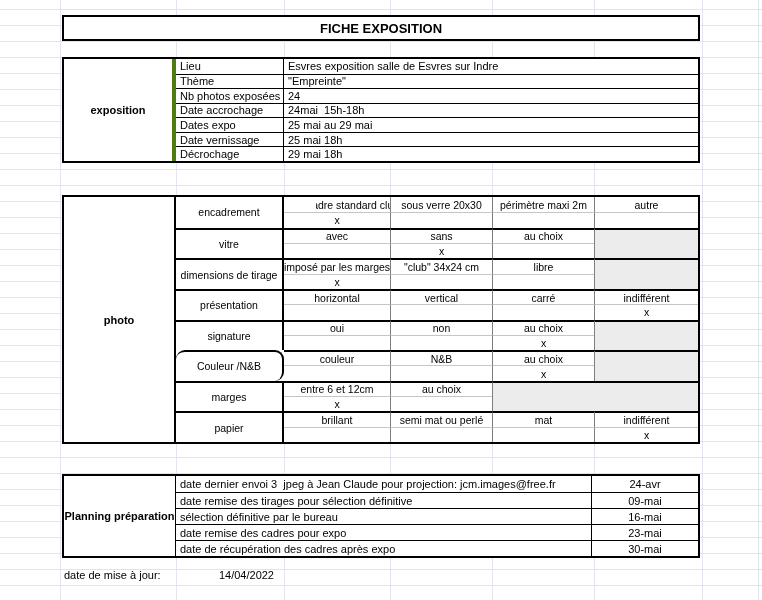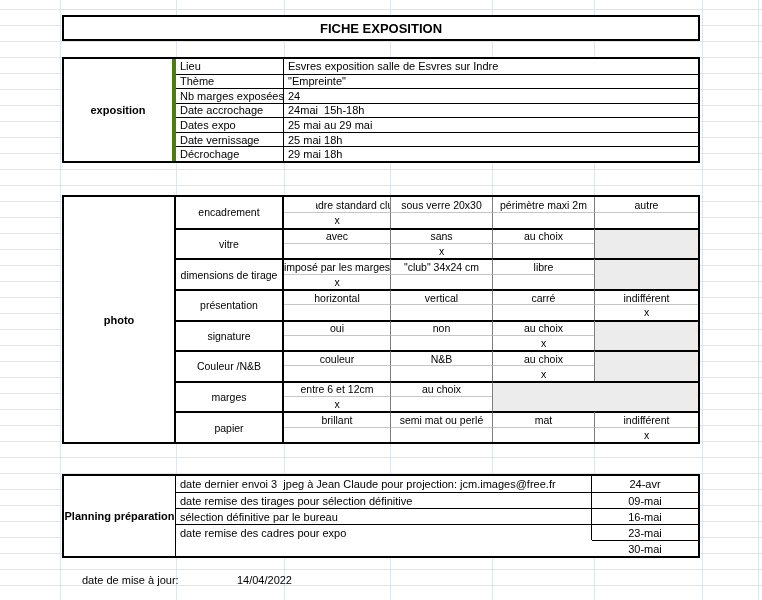--- a/index.html
+++ b/index.html
@@ -34,21 +34,21 @@
   .lbl  { border-right:1px solid #000; }
   .bt   { border-top:1px solid #000; }
   .attr { display:flex; align-items:center; justify-content:center; text-align:center; border-right:2px solid #000; box-sizing:border-box; font-size:10.5px; }
   .opt  { display:flex; align-items:center; justify-content:center; text-align:center; box-sizing:border-box; font-size:10.5px; white-space:pre; overflow:hidden; }
   .vdiv { border-left:1px solid #7e7e7e; }
   .gsep { border-top:2px solid #000; }
   .xdiv { border-top:1px solid #c6c6c6; }
   .gray { background:var(--gray,#ececec); box-sizing:border-box; }
   .plan .task { border-right:1px solid #000; }
   .plan .date { justify-content:center; padding:0; }
-  .footer-row { position:absolute; left:78px; top:569px; width:638px; height:17px; display:flex; z-index:2; align-items:flex-end; }
+  .footer-row { position:absolute; left:60px; top:569px; width:638px; height:17px; display:flex; z-index:2; align-items:flex-start; }
   .footer-row .flabel { width:110px; padding-left:4px; white-space:pre; }
   .footer-row .fvalue { width:104px; text-align:right; padding-right:4px; box-sizing:border-box; }
 </style>
 </head>
 <body>
 
 <div class="sheet">
   <div class="hlines"></div>
   <div id="vlines">
       <div class="vline" style="left: 60px;"></div>
@@ -64,21 +64,21 @@
   <div class="tbl title-box">
     <span>FICHE EXPOSITION</span>
   </div>
 
   <div class="tbl exp" id="exp-table">
     <div class="sec-label">exposition</div>
   <div class="cell lbl" style="grid-area: 1 / 2;">Lieu</div>
       <div class="cell" style="grid-area: 1 / 3;">Esvres exposition salle de Esvres sur Indre</div>
       <div class="cell lbl bt" style="grid-area: 2 / 2;">Thème</div>
       <div class="cell bt" style="grid-area: 2 / 3;">"Empreinte"</div>
-      <div class="cell lbl bt" style="grid-area: 3 / 2;">Nb marges exposées</div>
+      <div class="cell lbl bt" style="grid-area: 3 / 2;">Nb photos exposées</div>
       <div class="cell bt" style="grid-area: 3 / 3;">24</div>
       <div class="cell lbl bt" style="grid-area: 4 / 2;">Date accrochage</div>
       <div class="cell bt" style="grid-area: 4 / 3;">24mai  15h-18h</div>
       <div class="cell lbl bt" style="grid-area: 5 / 2;">Dates expo</div>
       <div class="cell bt" style="grid-area: 5 / 3;">25 mai au 29 mai</div>
       <div class="cell lbl bt" style="grid-area: 6 / 2;">Date vernissage</div>
       <div class="cell bt" style="grid-area: 6 / 3;">25 mai 18h</div>
       <div class="cell lbl bt" style="grid-area: 7 / 2;">Décrochage</div>
       <div class="cell bt" style="grid-area: 7 / 3;">29 mai 18h</div>
     </div>
@@ -120,21 +120,21 @@
       <div class="opt vdiv gsep" style="grid-area: 7 / 6;">indifférent</div>
       <div class="opt xdiv vdiv" style="grid-area: 8 / 6;">x</div>
       <div class="attr gsep" style="grid-area: 9 / 2 / span 2;">signature</div>
       <div class="opt gsep" style="grid-area: 9 / 3;">oui</div>
       <div class="opt xdiv" style="grid-area: 10 / 3;"></div>
       <div class="opt vdiv gsep" style="grid-area: 9 / 4;">non</div>
       <div class="opt xdiv vdiv" style="grid-area: 10 / 4;"></div>
       <div class="opt vdiv gsep" style="grid-area: 9 / 5;">au choix</div>
       <div class="opt xdiv vdiv" style="grid-area: 10 / 5;">x</div>
       <div class="gray vdiv gsep" style="grid-area: 9 / 6 / span 2 / span 1;"></div>
-      <div class="attr gsep" style="grid-area: 11 / 2 / span 2;">Couleur /N&amp;B</div>
+      <div class="attr gsep" style="grid-area: 11 / 2 / span 2; border-radius: 9px;">Couleur /N&amp;B</div>
       <div class="opt gsep" style="grid-area: 11 / 3;">couleur</div>
       <div class="opt xdiv" style="grid-area: 12 / 3;"></div>
       <div class="opt vdiv gsep" style="grid-area: 11 / 4;">N&amp;B</div>
       <div class="opt xdiv vdiv" style="grid-area: 12 / 4;"></div>
       <div class="opt vdiv gsep" style="grid-area: 11 / 5;">au choix</div>
       <div class="opt xdiv vdiv" style="grid-area: 12 / 5;">x</div>
       <div class="gray vdiv gsep" style="grid-area: 11 / 6 / span 2 / span 1;"></div>
       <div class="attr gsep" style="grid-area: 13 / 2 / span 2;">marges</div>
       <div class="opt gsep" style="grid-area: 13 / 3;">entre 6 et 12cm</div>
       <div class="opt xdiv" style="grid-area: 14 / 3;">x</div>
@@ -155,20 +155,21 @@
   <div class="tbl plan" id="plan-table">
     <div class="sec-label">Planning préparation</div>
   <div class="cell task" style="grid-area: 1 / 2;">date dernier envoi 3  jpeg à Jean Claude pour projection: jcm.images@free.fr</div>
       <div class="cell date" style="grid-area: 1 / 3;">24-avr</div>
       <div class="cell task bt" style="grid-area: 2 / 2;">date remise des tirages pour sélection définitive</div>
       <div class="cell date bt" style="grid-area: 2 / 3;">09-mai</div>
       <div class="cell task bt" style="grid-area: 3 / 2;">sélection définitive par le bureau</div>
       <div class="cell date bt" style="grid-area: 3 / 3;">16-mai</div>
       <div class="cell task bt" style="grid-area: 4 / 2;">date remise des cadres pour expo</div>
       <div class="cell date bt" style="grid-area: 4 / 3;">23-mai</div>
+      <div class="cell task bt" style="grid-area: 5 / 2;">date de récupération des cadres après expo</div>
       <div class="cell date bt" style="grid-area: 5 / 3;">30-mai</div>
     </div>
 
   <div class="footer-row">
     <span class="flabel">date de mise à jour:</span>
     <span class="fvalue">14/04/2022</span>
   </div>
 </div>
 
 </body></html>

